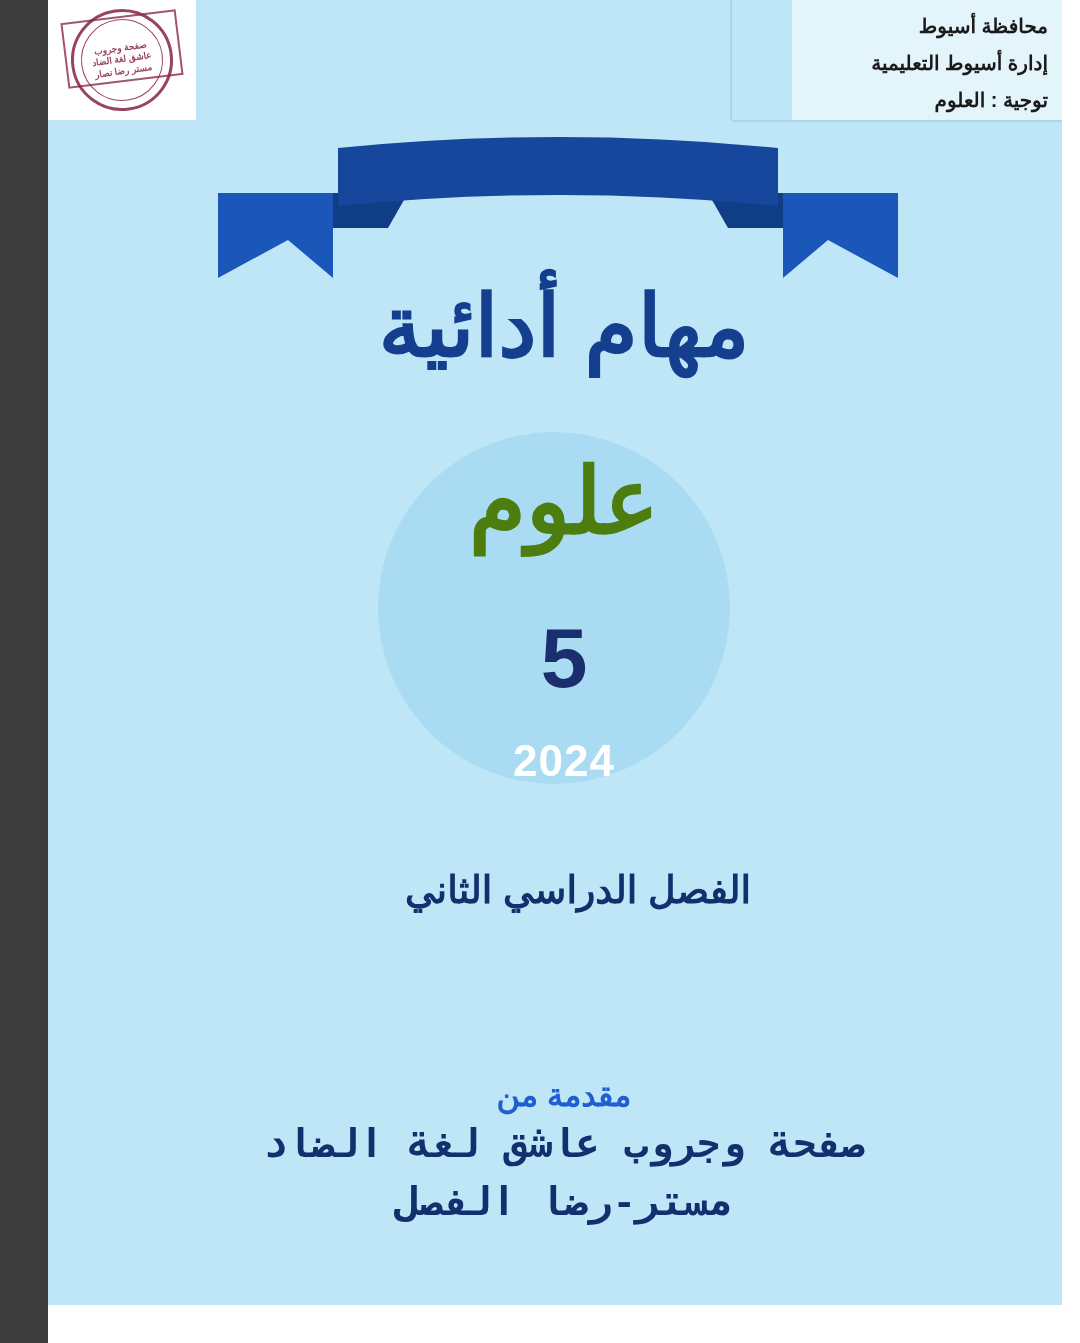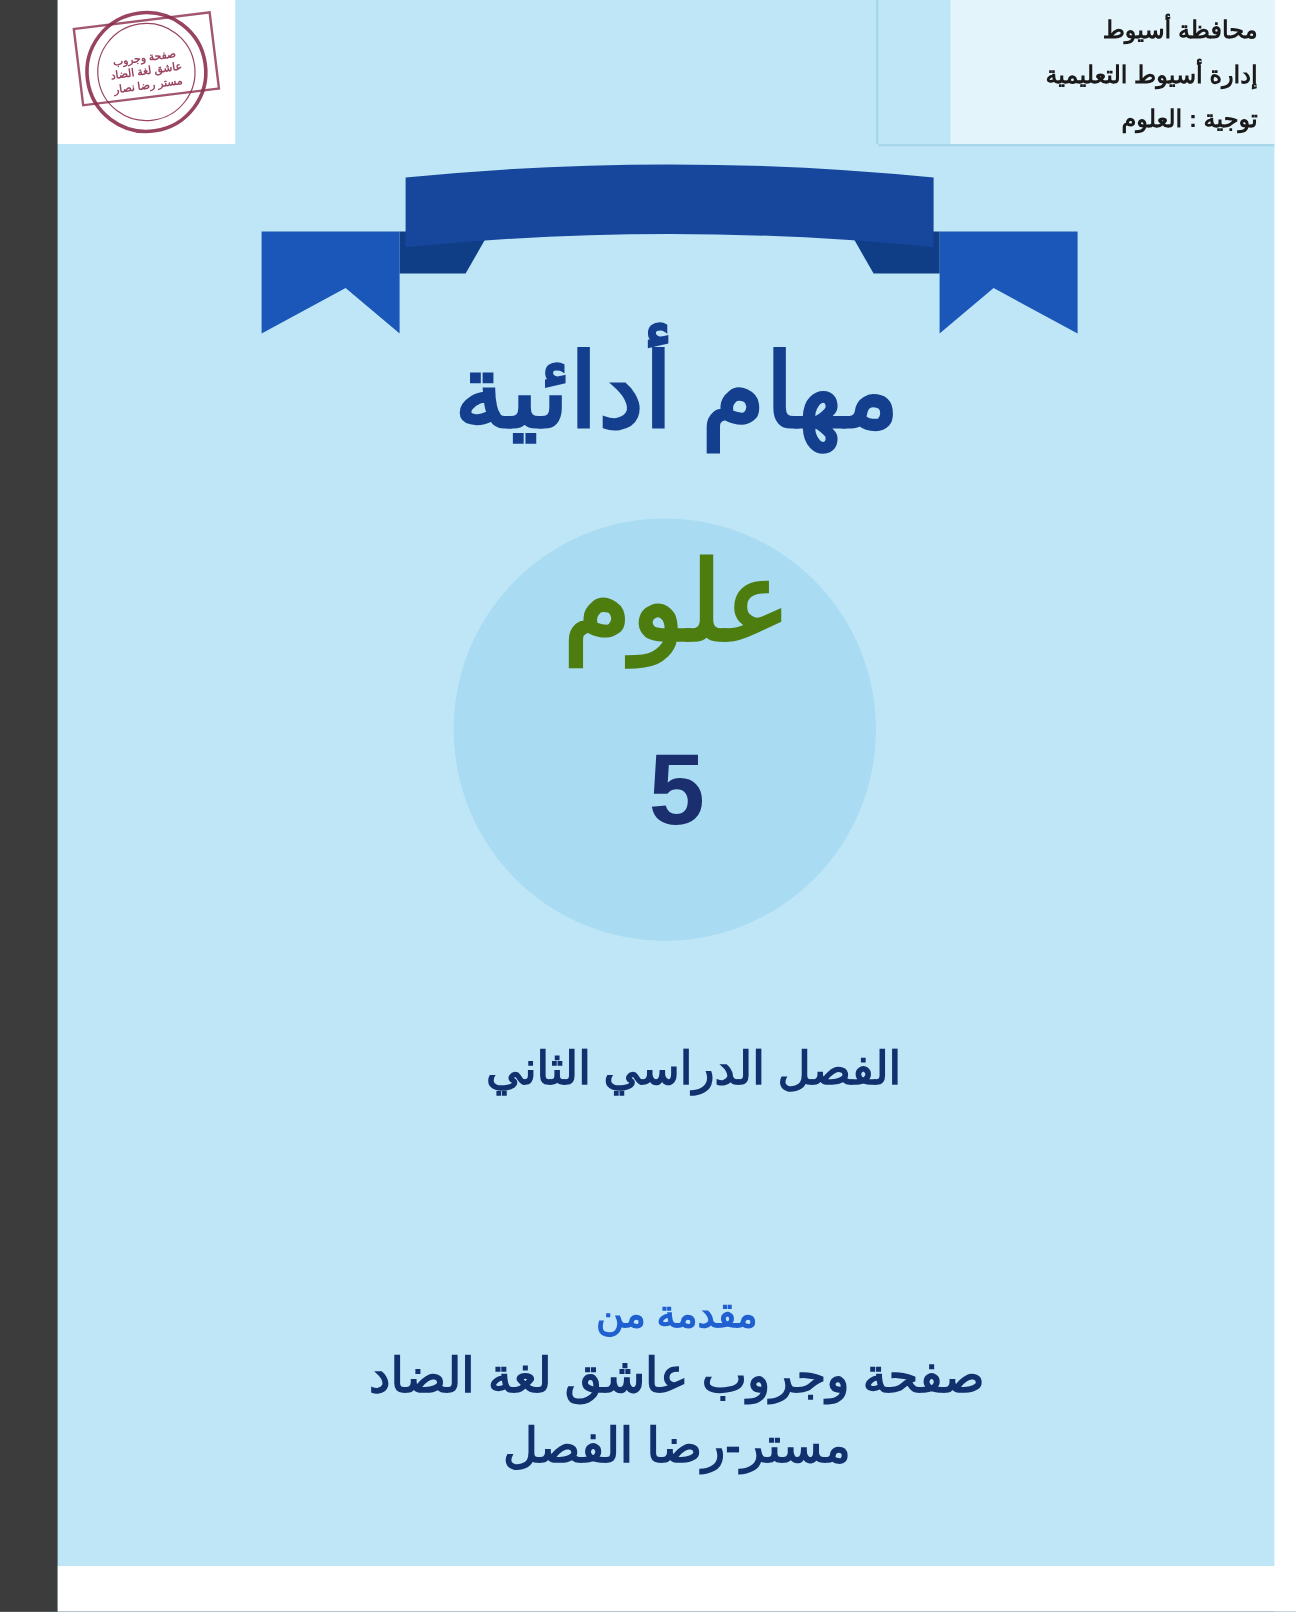--- a/index.html
+++ b/index.html
@@ -233,20 +233,21 @@
   .credit {
     position: absolute;
     left: 0;
     top: 1118px;
     width: 1032px;
     text-align: center;
     font-size: 40px;
     font-weight: bold;
     color: #11306e;
     line-height: 1.45;
+    font-family: Liberation Mono, monospace;
   }
   .credit span { display: block; }
 </style>
 </head>
 <body>
 
 <div class="page">
 
   <div class="right-strip"></div>
   <div class="bottom-strip"></div>
@@ -274,20 +275,21 @@
       <path d="M625 65 L550 65 L570 100 L625 100 Z" fill="#0f3e86"></path>
       <path d="M180 20 Q400 -2 620 20 L620 78 Q400 56 180 78 Z" fill="#16479d"></path>
     </svg>
   </div>
 
   <div class="main-title">مهام أدائية</div>
 
   <div class="circle"></div>
   <div class="subject">علوم</div>
   <div class="grade">5</div>
+  <div class="year">2024</div>
 
   <div class="term">الفصل الدراسي الثاني</div>
 
   <div class="presented-by">مقدمة من</div>
   <div class="credit">
     <span>صفحة وجروب عاشق لغة الضاد</span>
     <span>مستر-رضا الفصل</span>
   </div>
 
 </div>

